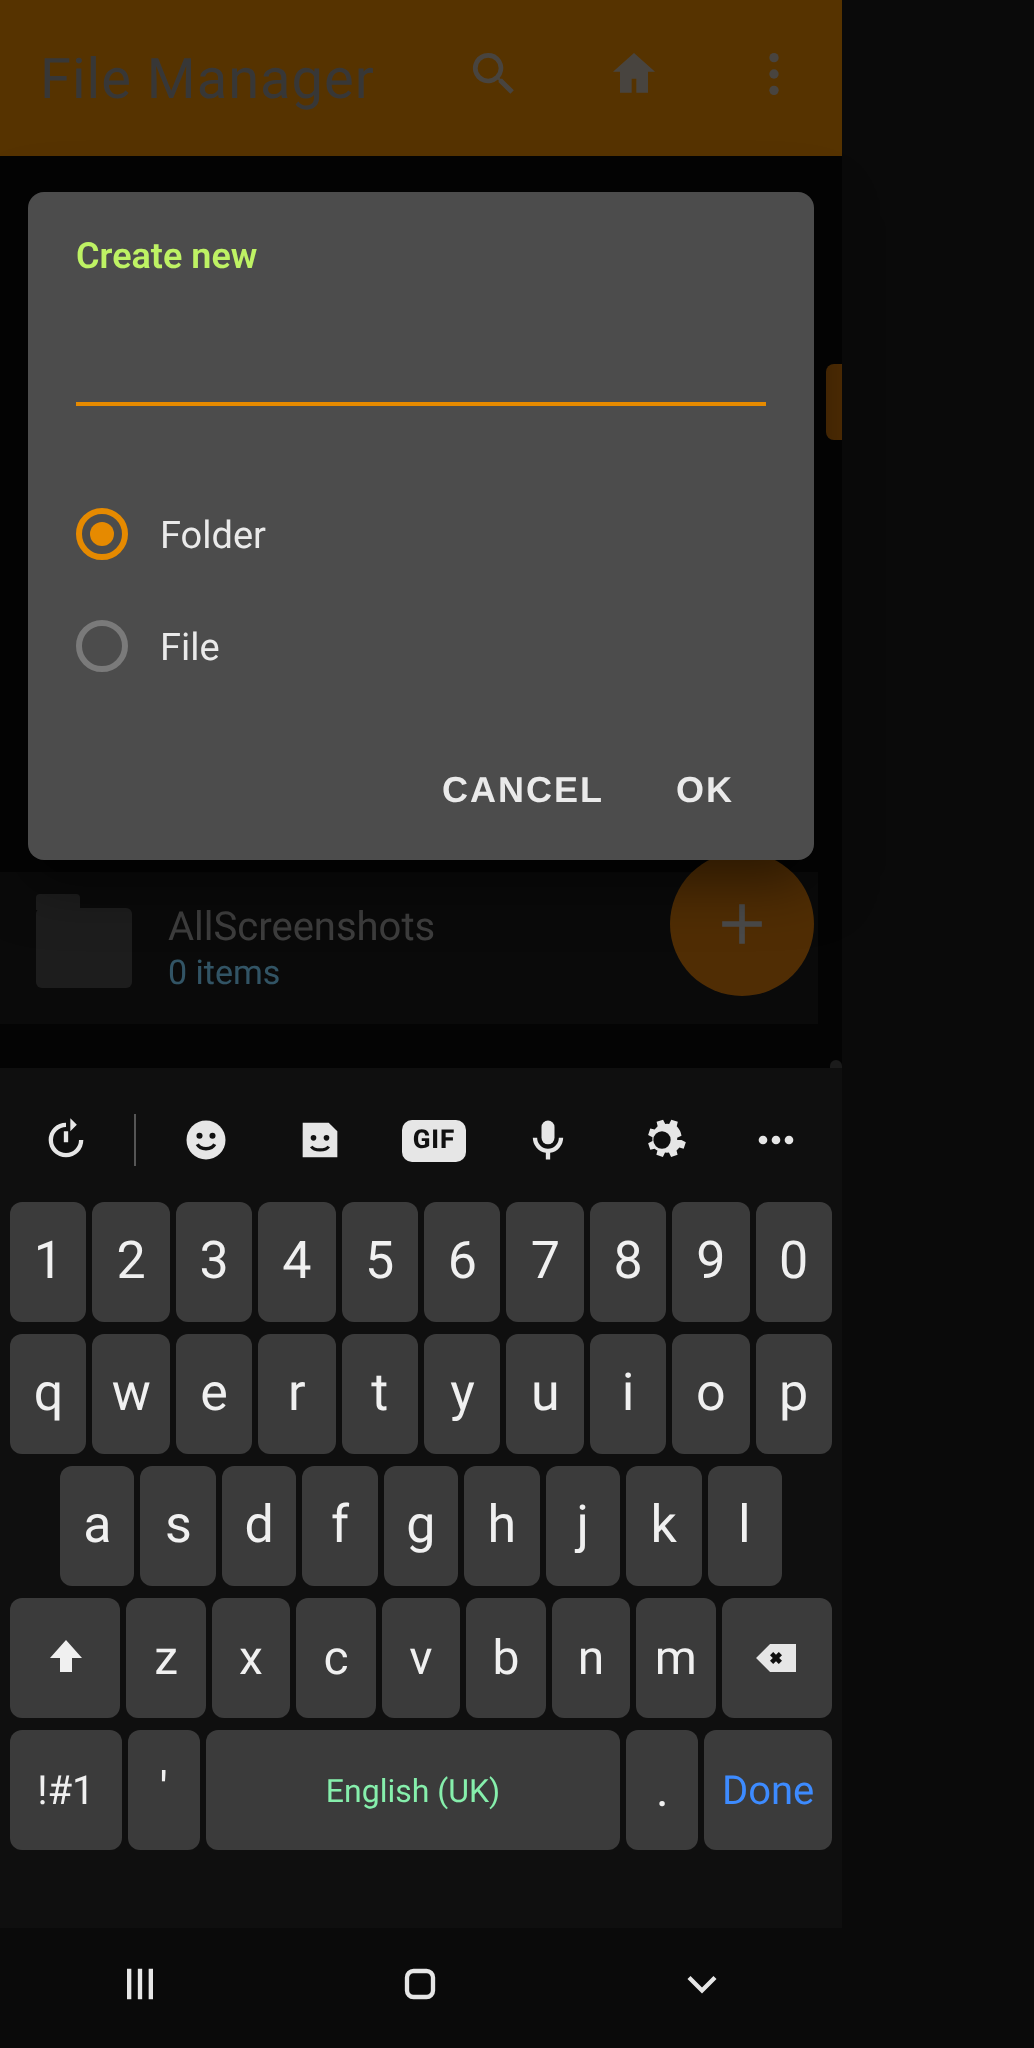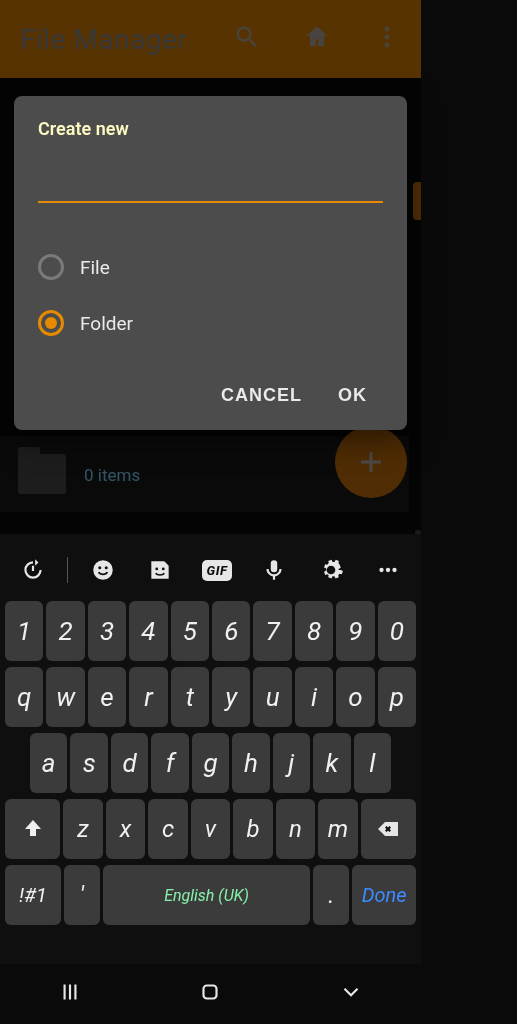--- a/index.html
+++ b/index.html
@@ -20,33 +20,33 @@
   .folder-thumb::before { content: ""; position: absolute; top: -7px; left: 0; width: 22px; height: 8px; background: #4a4a4a; border-radius: 2px 2px 0 0; }
   .folder-info .name { color: #9a9a9a; font-size: 20px; }
   .folder-info .meta { color: #7dd3fc; font-size: 17px; margin-top: 2px; }
   .fab { position: absolute; right: 14px; top: 426px; width: 72px; height: 72px; border-radius: 50%; background: #c9720c; display: flex; align-items: center; justify-content: center; }
   .fab svg { width: 34px; height: 34px; fill: #b9b9b9; }
   .scroll-hint { position: absolute; right: 0; top: 530px; width: 6px; height: 142px; background: #444; border-radius: 3px; }
   .tab-hint { position: absolute; right: 0; top: 182px; width: 8px; height: 38px; background: #c9720c; border-radius: 4px 0 0 4px; }
 
   
   .dialog { position: absolute; left: 14px; right: 14px; top: 96px; background: #4c4c4c; border-radius: 8px; padding: 22px 24px 14px; box-shadow: 0 10px 30px rgba(0,0,0,.5); }
-  .dialog-title { color: #fef9c3; font-size: 18px; font-weight: 600; margin-bottom: 30px; }
+  .dialog-title { color: #bef264; font-size: 18px; font-weight: 600; margin-bottom: 30px; }
   .dialog-input { width: 100%; border: none; border-bottom: 2px solid #e68a00; background: transparent; height: 34px; color: #fff; font-size: 18px; outline: none; }
   .radios { margin-top: 36px; }
   .radio { display: flex; align-items: center; height: 56px; gap: 16px; cursor: pointer; }
   .radio-circle { width: 26px; height: 26px; border-radius: 50%; border: 3px solid #7a7a7a; display: flex; align-items: center; justify-content: center; }
   .radio.selected .radio-circle { border-color: #e68a00; }
   .radio.selected .radio-circle::after { content: ""; width: 12px; height: 12px; border-radius: 50%; background: #e68a00; }
   .radio-label { color: #eaeaea; font-size: 19px; }
   .dialog-actions { display: flex; justify-content: flex-end; gap: 28px; margin-top: 24px; padding-right: 12px; }
   .dialog-actions .btn { color: #eaeaea; font-size: 18px; font-weight: 600; letter-spacing: 1px; background: none; border: none; cursor: pointer; padding: 10px 4px; }
 
   
-  .kbd { position: absolute; left: 0; right: 0; top: 534px; bottom: 0; background: #0f0f0f; padding-top: 8px; font-style: italic; }
+  .kbd { position: absolute; left: 0; right: 0; top: 534px; bottom: 0; background: #0f0f0f; padding-top: 8px; }
   .kbd-tools { height: 56px; display: flex; align-items: center; padding: 0 4px; }
   .ktool { flex: 1; display: flex; align-items: center; justify-content: center; }
   .ktool svg { width: 26px; height: 26px; fill: #e6e6e6; }
   .ktool .gif { background: #e6e6e6; color: #111; font-weight: 800; border-radius: 5px; padding: 3px 5px; font-size: 13px; letter-spacing: .5px; }
   .vsep { width: 1px; height: 26px; background: #555; margin: 0 6px; }
 
   .krow { display: flex; gap: 3px; padding: 3px 5px; }
   .key { flex: 1; height: 60px; background: #3b3b3b; border-radius: 6px; display: flex; align-items: center; justify-content: center; color: #f0f0f0; font-size: 26px; cursor: pointer; user-select: none; }
   .row2 { padding-left: 30px; padding-right: 30px; }
   .row3 .key, .row4 .key { font-size: 24px; }
@@ -85,46 +85,47 @@
               <circle cx="12" cy="19" r="2"></circle>
             </svg></span>
       </div>
     </div>
 
     <div class="tab-hint"></div>
 
     <div class="folder-row">
       <div class="folder-thumb"></div>
       <div class="folder-info">
+        <div class="name">AllScreenshots</div>
         <div class="meta">0 items</div>
       </div>
     </div>
 
     <div class="fab">
       <svg viewBox="0 0 24 24">
           <path d="M11 5h2v6h6v2h-6v6h-2v-6H5v-2h6z"></path>
         </svg>
     </div>
 
     <div class="scroll-hint"></div>
   </div>
 
   <div class="dim"></div>
 
   <div class="dialog">
     <div class="dialog-title">Create new</div>
     <input class="dialog-input" type="text" value="" style="">
     <div class="radios">
+      <div class="radio selected">
+        <span class="radio-circle"></span>
+        <span class="radio-label">Folder</span>
+      </div>
       <div class="radio">
         <span class="radio-circle"></span>
         <span class="radio-label">File</span>
-      </div>
-      <div class="radio selected">
-        <span class="radio-circle"></span>
-        <span class="radio-label">Folder</span>
       </div>
     </div>
     <div class="dialog-actions">
       <button class="btn">CANCEL</button>
       <button class="btn">OK</button>
     </div>
   </div>
 
   <div class="kbd">
     <div class="kbd-tools">

